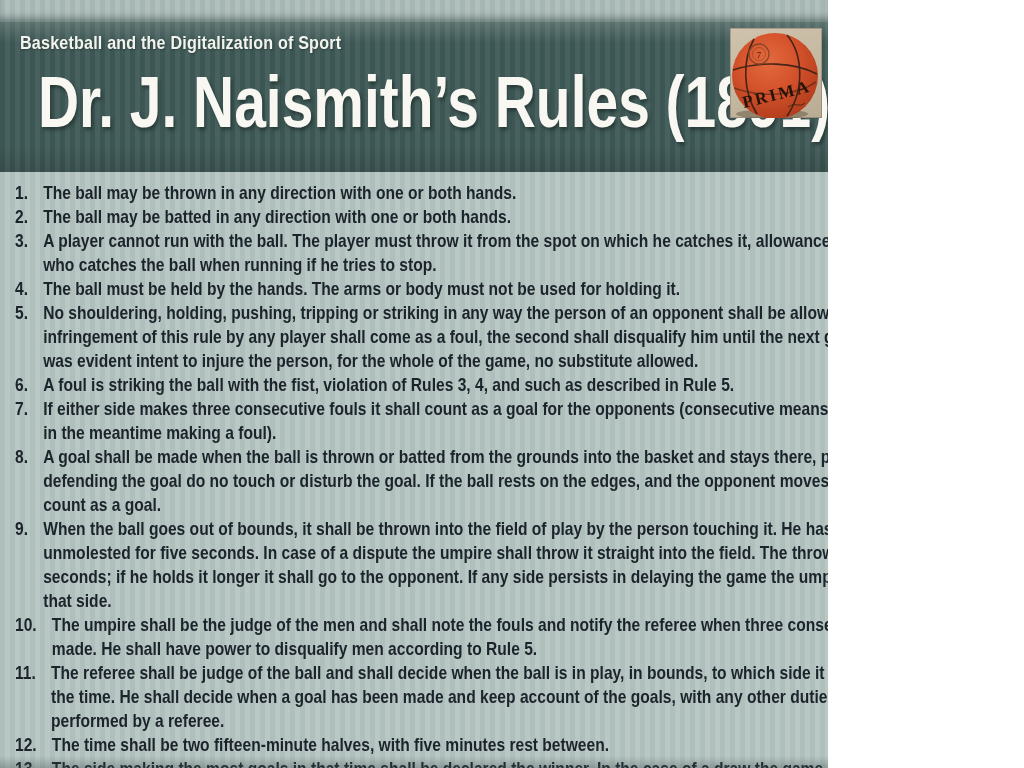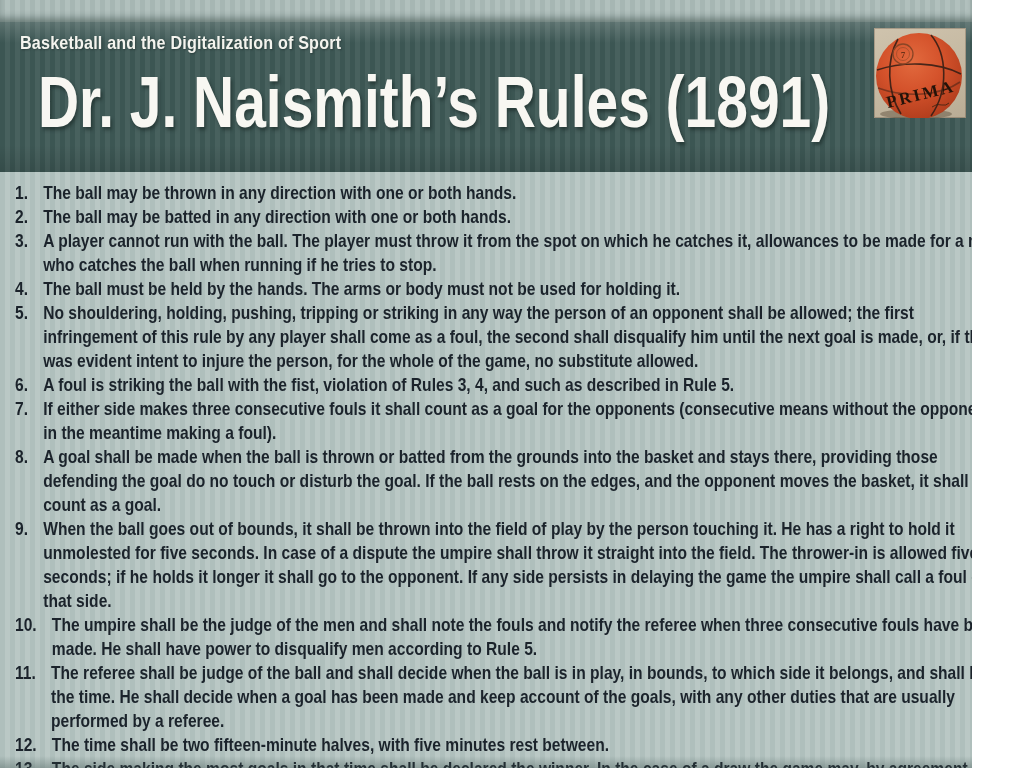--- a/index.html
+++ b/index.html
@@ -6,21 +6,21 @@
     margin: 0;
     padding: 0;
     width: 1024px;
     height: 768px;
     overflow: hidden;
     font-family: "Liberation Sans", sans-serif;
   }
 
   .slide {
     position: relative;
-    width: 972px;
+    width: 828px;
     height: 768px;
     background: repeating-linear-gradient(90deg, #afbfbc 0 5px, #bac8c5 5px 10px);
     overflow: hidden;
   }
 
   
   .slide::after {
     content: "";
     position: absolute;
     left: 0; right: 0; bottom: 0;

